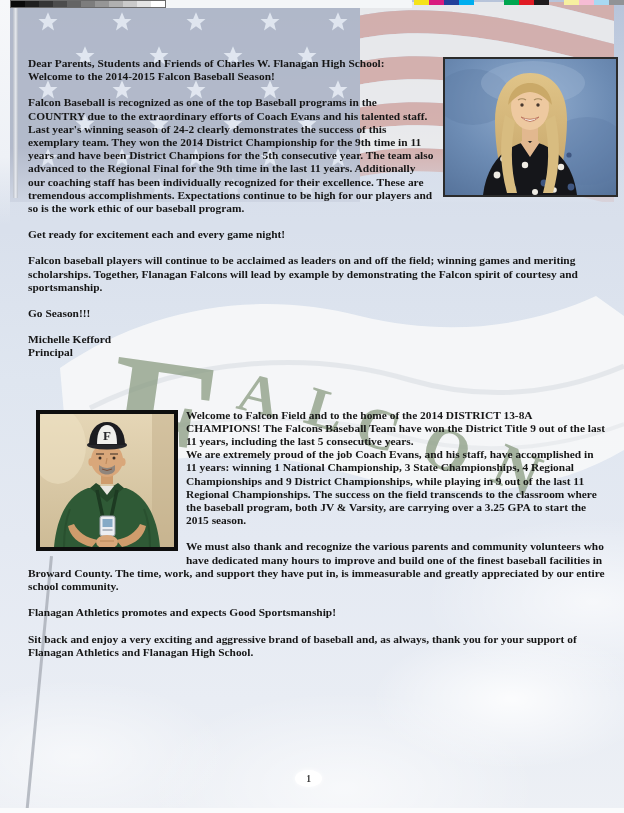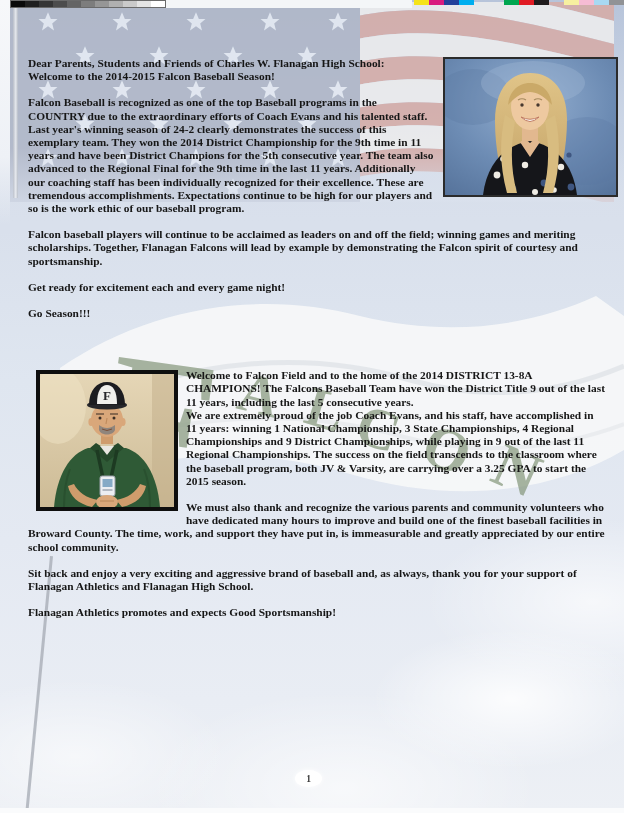--- a/index.html
+++ b/index.html
@@ -203,23 +203,25 @@
               <circle cx="124" cy="96" r="2.6" fill="#3f5680"></circle>
           </g>
           <path d="M60,56 C54,84 55,108 62,134 L72,134 C65,108 66,86 70,62 Z" fill="#d8bc80"></path>
           <path d="M110,56 C116,84 115,108 108,134 L98,134 C105,108 104,86 100,62 Z" fill="#d8bc80"></path>
         </svg>
       </div>
 
       <p class="preline">Dear Parents, Students and Friends of Charles W. Flanagan High School:
 Welcome to the 2014-2015 Falcon Baseball Season!</p>
       <p>Falcon Baseball is recognized as one of the top Baseball programs in the COUNTRY due to the extraordinary efforts of Coach Evans and his talented staff.  Last year's winning season of 24-2 clearly demonstrates the success of this exemplary team.  They won the 2014 District Championship for the 9th time in 11 years and have been District Champions for the 5th consecutive year.  The team also advanced to the Regional Final for the 9th time in the last 11 years.  Additionally our coaching staff has been individually recognized for their excellence.  These are tremendous accomplishments.  Expectations continue to be high for our players and so is the work ethic of our baseball program.</p>
+      <p>Get ready for excitement each and every game night!</p>
       <p>Falcon baseball players will continue to be acclaimed as leaders on and off the field; winning games and meriting scholarships.  Together, Flanagan Falcons will lead by example by demonstrating the Falcon spirit of courtesy and sportsmanship.</p>
-      <p>Get ready for excitement each and every game night!</p>
       <p>Go Season!!!</p>
+      <p class="preline">Michelle Kefford
+Principal</p>
     </section>
 
     <section class="letter letter2">
       <div class="photo-coach">
         <svg viewBox="0 0 134 133" preserveAspectRatio="none">
           <defs>
             <linearGradient id="cbg" x1="0" y1="0" x2="0" y2="1">
               <stop offset="0" stop-color="#e5d6b6"></stop>
                 <stop offset="1" stop-color="#cdbb96"></stop>
             </linearGradient>
@@ -255,22 +257,22 @@
           <rect x="62.5" y="105" width="10" height="8" fill="#86aac6"></rect>
           <rect x="62.5" y="115" width="10" height="2" fill="#b3b9c2"></rect>
           <ellipse cx="67" cy="128" rx="11" ry="7" fill="#d9a77a"></ellipse>
           <path d="M60,127 L74,127" stroke="#b07f52" stroke-width="0.8"></path>
         </svg>
       </div>
 
       <p class="preline">Welcome to Falcon Field and to the home of the 2014 DISTRICT 13-8A CHAMPIONS! The Falcons Baseball Team have won the District Title 9 out of the last 11 years, including the last 5 consecutive years.
 We are extremely proud of the job Coach Evans, and his staff, have accomplished in 11 years: winning 1 National Championship, 3 State Championships, 4 Regional Championships and 9 District Championships, while playing in 9 out of the last 11 Regional Championships.  The success on the field transcends to the classroom where the baseball program, both JV &amp; Varsity, are carrying over a 3.25 GPA to start the 2015 season.</p>
       <p>We must also thank and recognize the various parents and community volunteers who have dedicated many hours to improve and build one of the finest baseball facilities in Broward County.  The time, work, and support they have put in, is immeasurable and greatly appreciated by our entire school community.</p>
+      <p>Flanagan Athletics promotes and expects Good Sportsmanship!</p>
       <p>Sit back and enjoy a very exciting and aggressive brand of baseball and, as always, thank you for your support of Flanagan Athletics and Flanagan High School.</p>
-      <p>Flanagan Athletics promotes and expects Good Sportsmanship!</p>
     </section>
 
   </div>
 
   <div class="page-number">
     <span>1</span>
   </div>
 
   <div class="bottom-margin"></div>
 </div>

